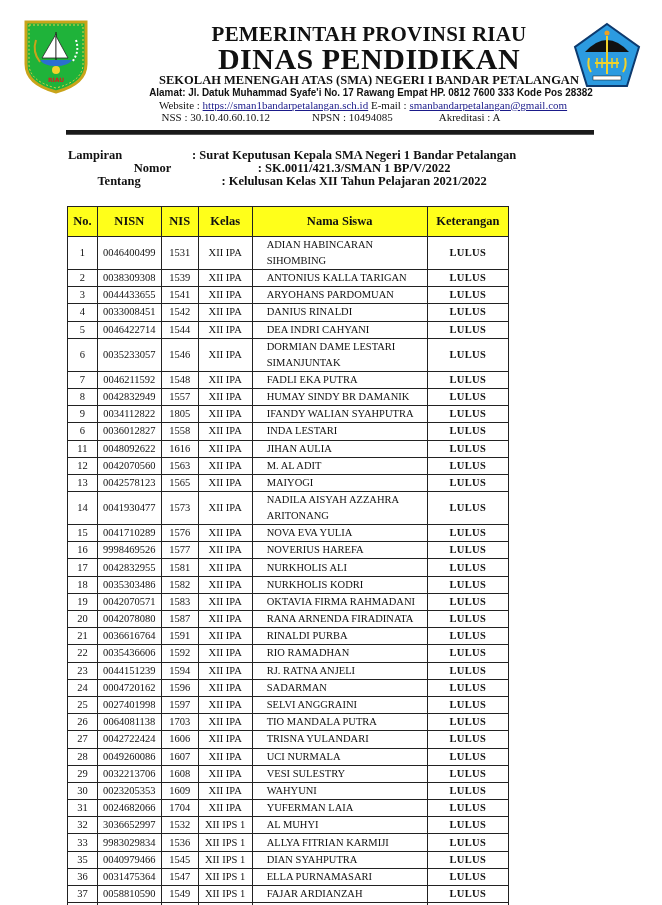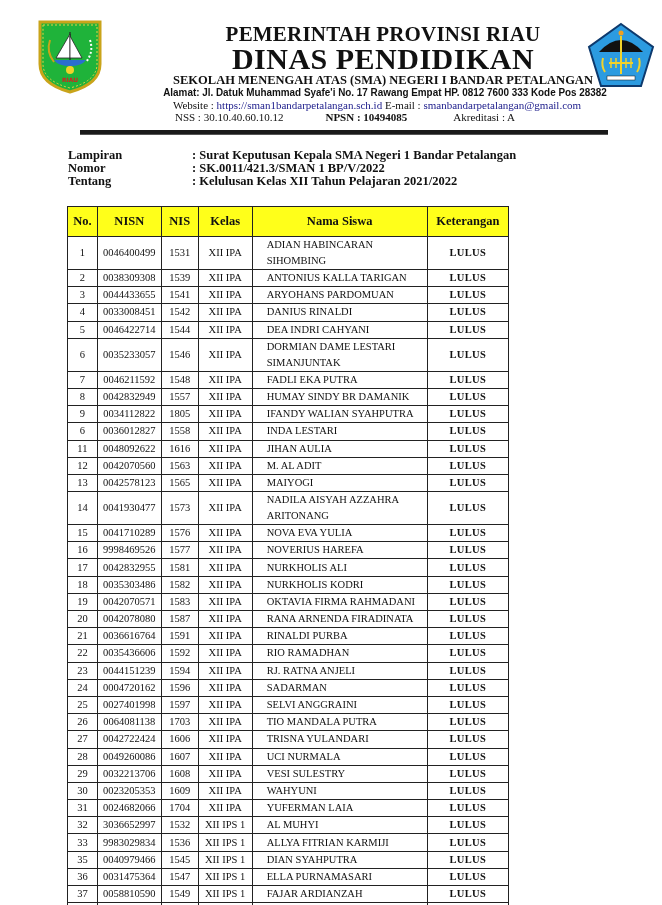--- a/index.html
+++ b/index.html
@@ -1,38 +1,38 @@
 <!DOCTYPE html>
 <html><head>
   <meta charset="utf-8">
   <style>
     * { box-sizing: border-box; margin: 0; padding: 0; }
     html, body { width: 662px; height: 905px; background: #ffffff; overflow: hidden; }
     body { position: relative; font-family: "Liberation Serif", "DejaVu Serif", serif; color: #111; }
 
-    .letterhead { position: absolute; left: 14px; top: 0; width: 594px; height: 132px; }
+    .letterhead { position: absolute; left: 0; top: 0; width: 594px; height: 132px; }
     .logo-left { position: absolute; left: 22px; top: 18px; width: 68px; height: 76px; }
     .logo-right { position: absolute; left: 573px; top: 22px; width: 68px; height: 68px; }
 
     .lh-line { position: absolute; left: 0; width: 662px; text-align: center; white-space: nowrap; }
     .lh-prov { top: 22px; left: 38px; font-size: 21px; font-weight: bold; letter-spacing: 0.2px; }
     .lh-dinas { top: 42px; left: 38px; font-size: 30px; font-weight: bold; letter-spacing: 0.5px; }
     .lh-school { top: 73px; left: 38px; font-size: 12.5px; font-weight: bold; }
     .lh-address { top: 86px; left: 40px; font-size: 11.5px; font-weight: bold; font-family: "Liberation Sans Narrow", "Liberation Sans", sans-serif; transform: scaleX(0.86); transform-origin: 50% 50%; }
     .lh-web { top: 99px; left: 32px; font-size: 11px; }
-    .lh-web a { color: #1a1a8a; }
+    .lh-web a { color: #1a1a8a; text-decoration: underline; }
     .lh-ids { top: 111px; left: 0; font-size: 11px; }
     .lh-ids .sp { display: inline-block; }
     .lh-ids .g1 { margin-right: 42px; text-align: center; }
-    .lh-ids .g2 { margin-right: 46px; font-weight: bold; }
+    .lh-ids .g2 { margin-right: 46px; }
 
     .rule { position: absolute; left: 66px; top: 130px; width: 528px; height: 5px; background: #1a1a1a; border-bottom: 1px solid #555; }
 
     .meta { position: absolute; left: 68px; top: 149px; font-size: 12.5px; font-weight: bold; }
-    .meta-row { display: flex; height: 13px; line-height: 13px; }
+    .meta-row { display: flex; height: 13px; line-height: 13px; justify-content: center; }
     .meta-label { width: 76px; }
     .meta-value { white-space: nowrap; margin-left: 48px; }
 
     table.students { position: absolute; left: 67px; top: 206px; width: 442px; border-collapse: collapse; font-size: 10.5px; }
     table.students th, table.students td { border: 1px solid #222; text-align: center; padding: 0; }
     table.students th { background: #ffff1a; font-weight: bold; font-size: 12.5px; height: 30px; border-width: 1.5px; }
     table.students td { height: 17.2px; line-height: 16px; }
     table.students td.name { text-align: left; padding-left: 14px; }
     table.students td.ket { font-weight: bold; letter-spacing: 0.3px; }
     col.c-no { width: 37px; }

